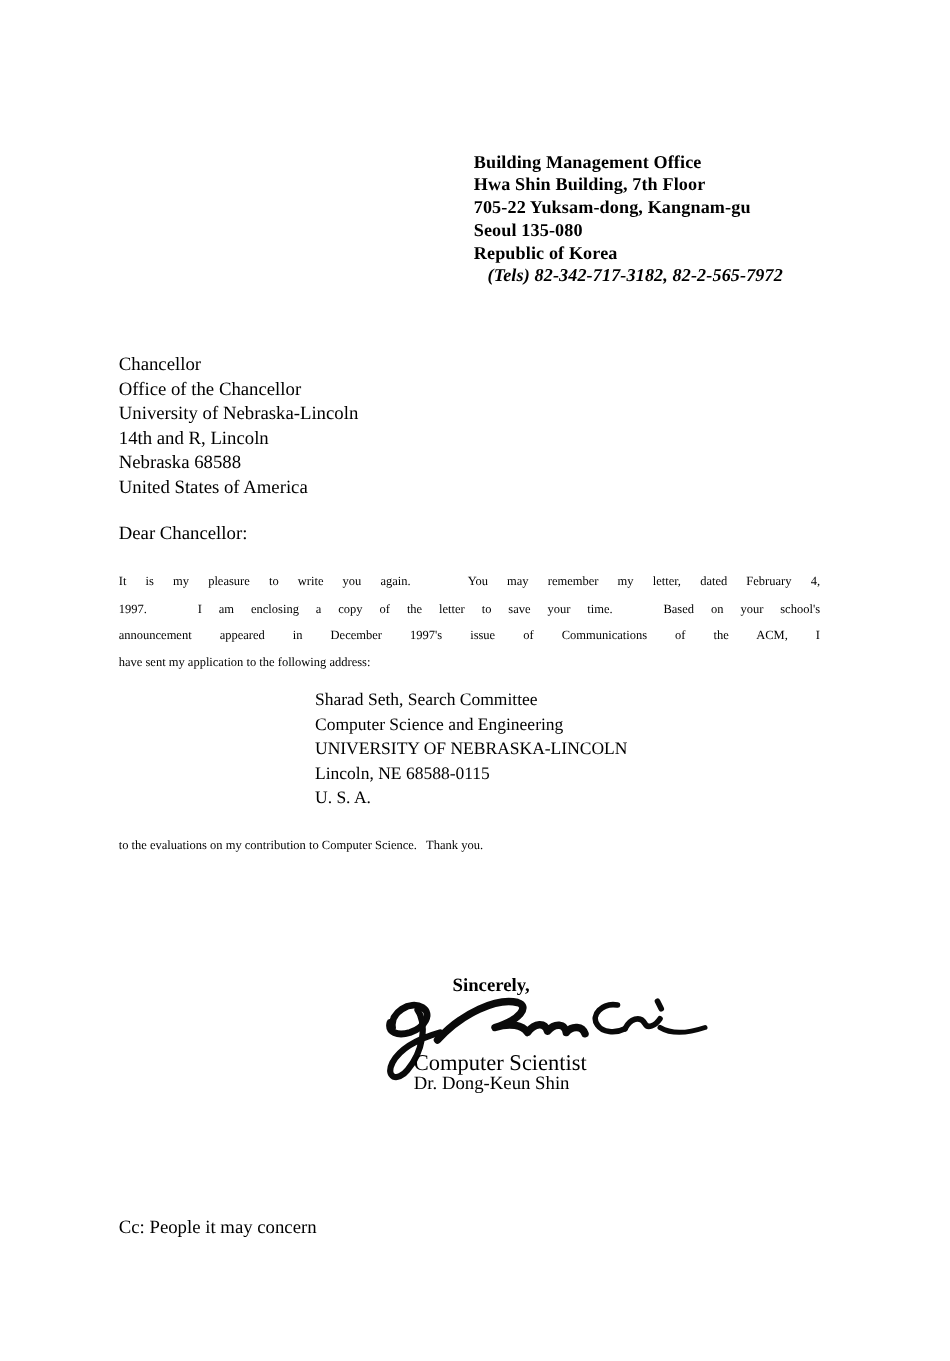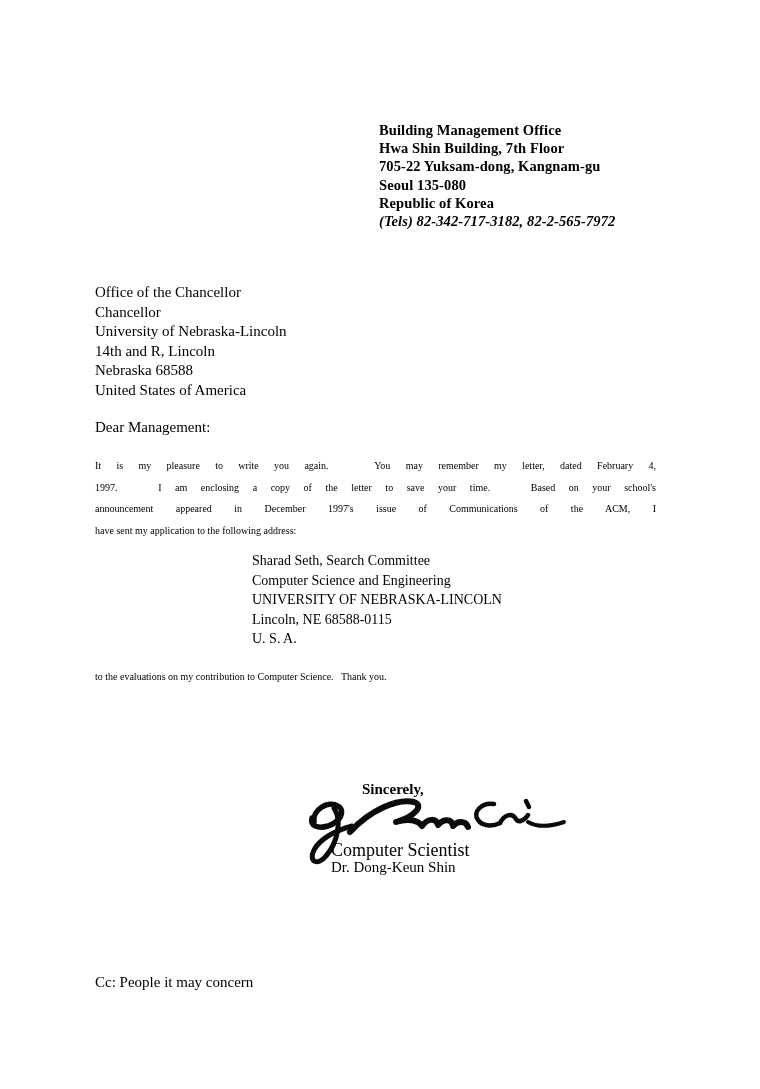--- a/index.html
+++ b/index.html
@@ -19,21 +19,21 @@
   }
   .sender {
     position: absolute;
     left: 379px;
     top: 121px;
     font-size: 14.5px;
     line-height: 18.2px;
     font-weight: bold;
     letter-spacing: 0.1px;
   }
-  .sender .italic { font-style: italic; }
+  .sender .italic { font-style: italic; margin-left: 11px; }
   .recipient {
     position: absolute;
     left: 95px;
     top: 283px;
     font-size: 15px;
     line-height: 19.6px;
   }
   .salutation {
     position: absolute;
     left: 95px;
@@ -102,29 +102,29 @@
   <div class="sender">
     <div class="s-line">Building Management Office</div>
     <div class="s-line">Hwa Shin Building, 7th Floor</div>
     <div class="s-line">705-22 Yuksam-dong, Kangnam-gu</div>
     <div class="s-line">Seoul 135-080</div>
     <div class="s-line">Republic of Korea</div>
     <div class="s-line italic">(Tels) 82-342-717-3182, 82-2-565-7972</div>
   </div>
 
   <div class="recipient">
+    <div>Chancellor</div>
     <div>Office of the Chancellor</div>
-    <div>Chancellor</div>
     <div>University of Nebraska-Lincoln</div>
     <div>14th and R, Lincoln</div>
     <div>Nebraska 68588</div>
     <div>United States of America</div>
   </div>
 
-  <div class="salutation">Dear Management:</div>
+  <div class="salutation">Dear Chancellor:</div>
 
   <div class="para para1">
     <div class="jline">It is my pleasure to write you again.   You may remember my letter, dated February 4,</div>
     <div class="jline">1997.   I am enclosing a copy of the letter to save your time.   Based on your school's</div>
     <div class="jline">announcement appeared in December 1997's issue of Communications of the ACM, I</div>
     <div class="lline">have sent my application to the following address:</div>
   </div>
 
   <div class="inner-address">
     <div>Sharad Seth, Search Committee</div>

